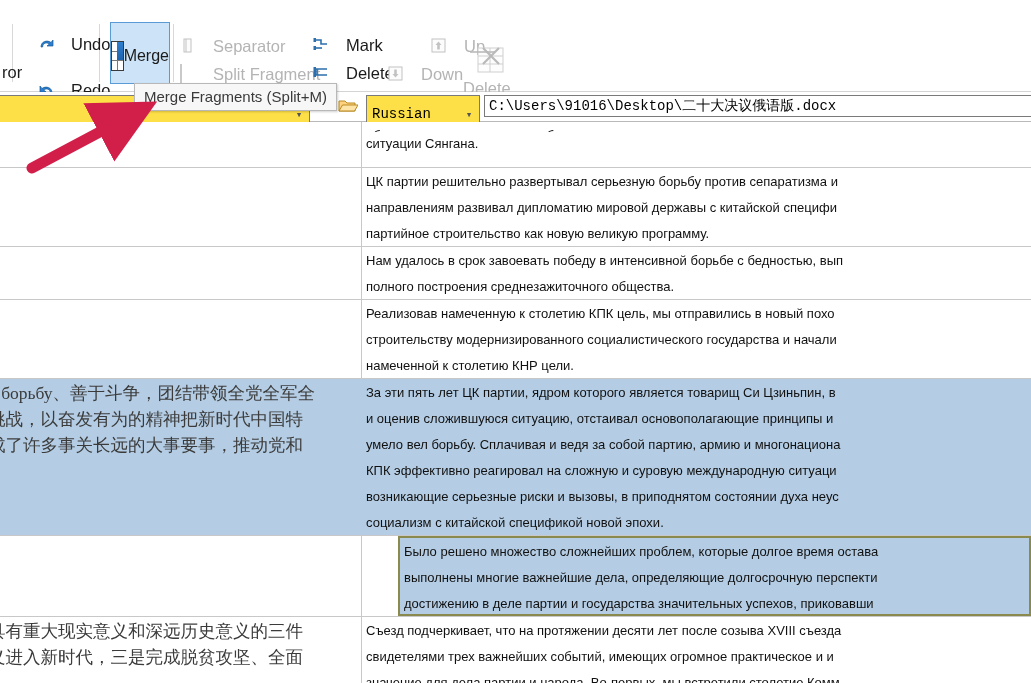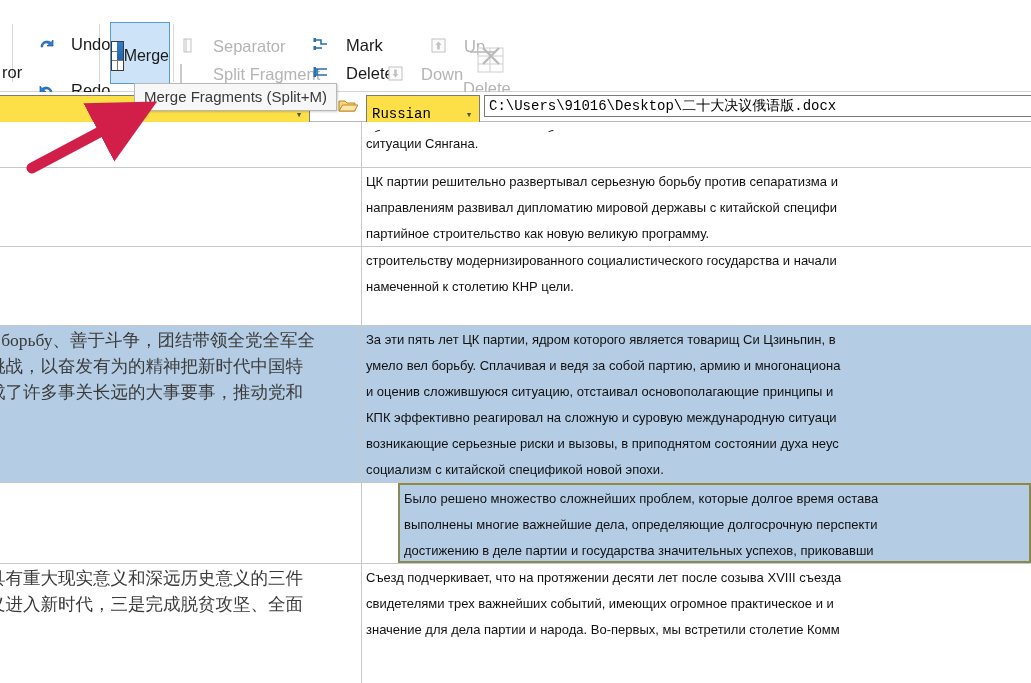--- a/index.html
+++ b/index.html
@@ -390,39 +390,47 @@
 
     <div class="row" style="height:79px;">
       <div class="cell cell-src"></div>
       <div class="cell cell-tgt">
         <div>ЦК партии решительно развертывал серьезную борьбу против сепаратизма и</div>
         <div>направлениям развивал дипломатию мировой державы с китайской специфи</div>
         <div>партийное строительство как новую великую программу.</div>
       </div>
     </div>
 
+    <div class="row" style="height:53px;">
+      <div class="cell cell-src"></div>
+      <div class="cell cell-tgt">
+        <div>Нам удалось в срок завоевать победу в интенсивной борьбе с бедностью, вып</div>
+        <div>полного построения среднезажиточного общества.</div>
+      </div>
+    </div>
 
     <div class="row" style="height:79px;">
       <div class="cell cell-src"></div>
       <div class="cell cell-tgt">
+        <div>Реализовав намеченную к столетию КПК цель, мы отправились в новый похо</div>
         <div>строительству модернизированного социалистического государства и начали</div>
         <div>намеченной к столетию КНР цели.</div>
       </div>
     </div>
 
     <div class="row sel" style="height:157px;">
       <div class="cell cell-src" style="padding-left:0;">
         <div style="margin-left:-12px;">у борьбу、善于斗争，团结带领全党全军全</div>
         <div style="margin-left:-12px;">挑战，以奋发有为的精神把新时代中国特</div>
         <div style="margin-left:-12px;">成了许多事关长远的大事要事，推动党和</div>
       </div>
       <div class="cell cell-tgt">
         <div>За эти пять лет ЦК партии, ядром которого является товарищ Си Цзиньпин, в</div>
+        <div>и оценив сложившуюся ситуацию, отстаивал основополагающие принципы и</div>
         <div>умело вел борьбу. Сплачивая и ведя за собой партию, армию и многонациона</div>
-        <div>и оценив сложившуюся ситуацию, отстаивал основополагающие принципы и</div>
         <div>КПК эффективно реагировал на сложную и суровую международную ситуаци</div>
         <div>возникающие серьезные риски и вызовы, в приподнятом состоянии духа неус</div>
         <div>социализм с китайской спецификой новой эпохи.</div>
       </div>
     </div>
 
     <div class="row sel2" style="height:81px;gap:36px;">
       <div class="cell cell-src"></div>
       <div class="cell cell-tgt">
         <div>Было решено множество сложнейших проблем, которые долгое время остава</div>

